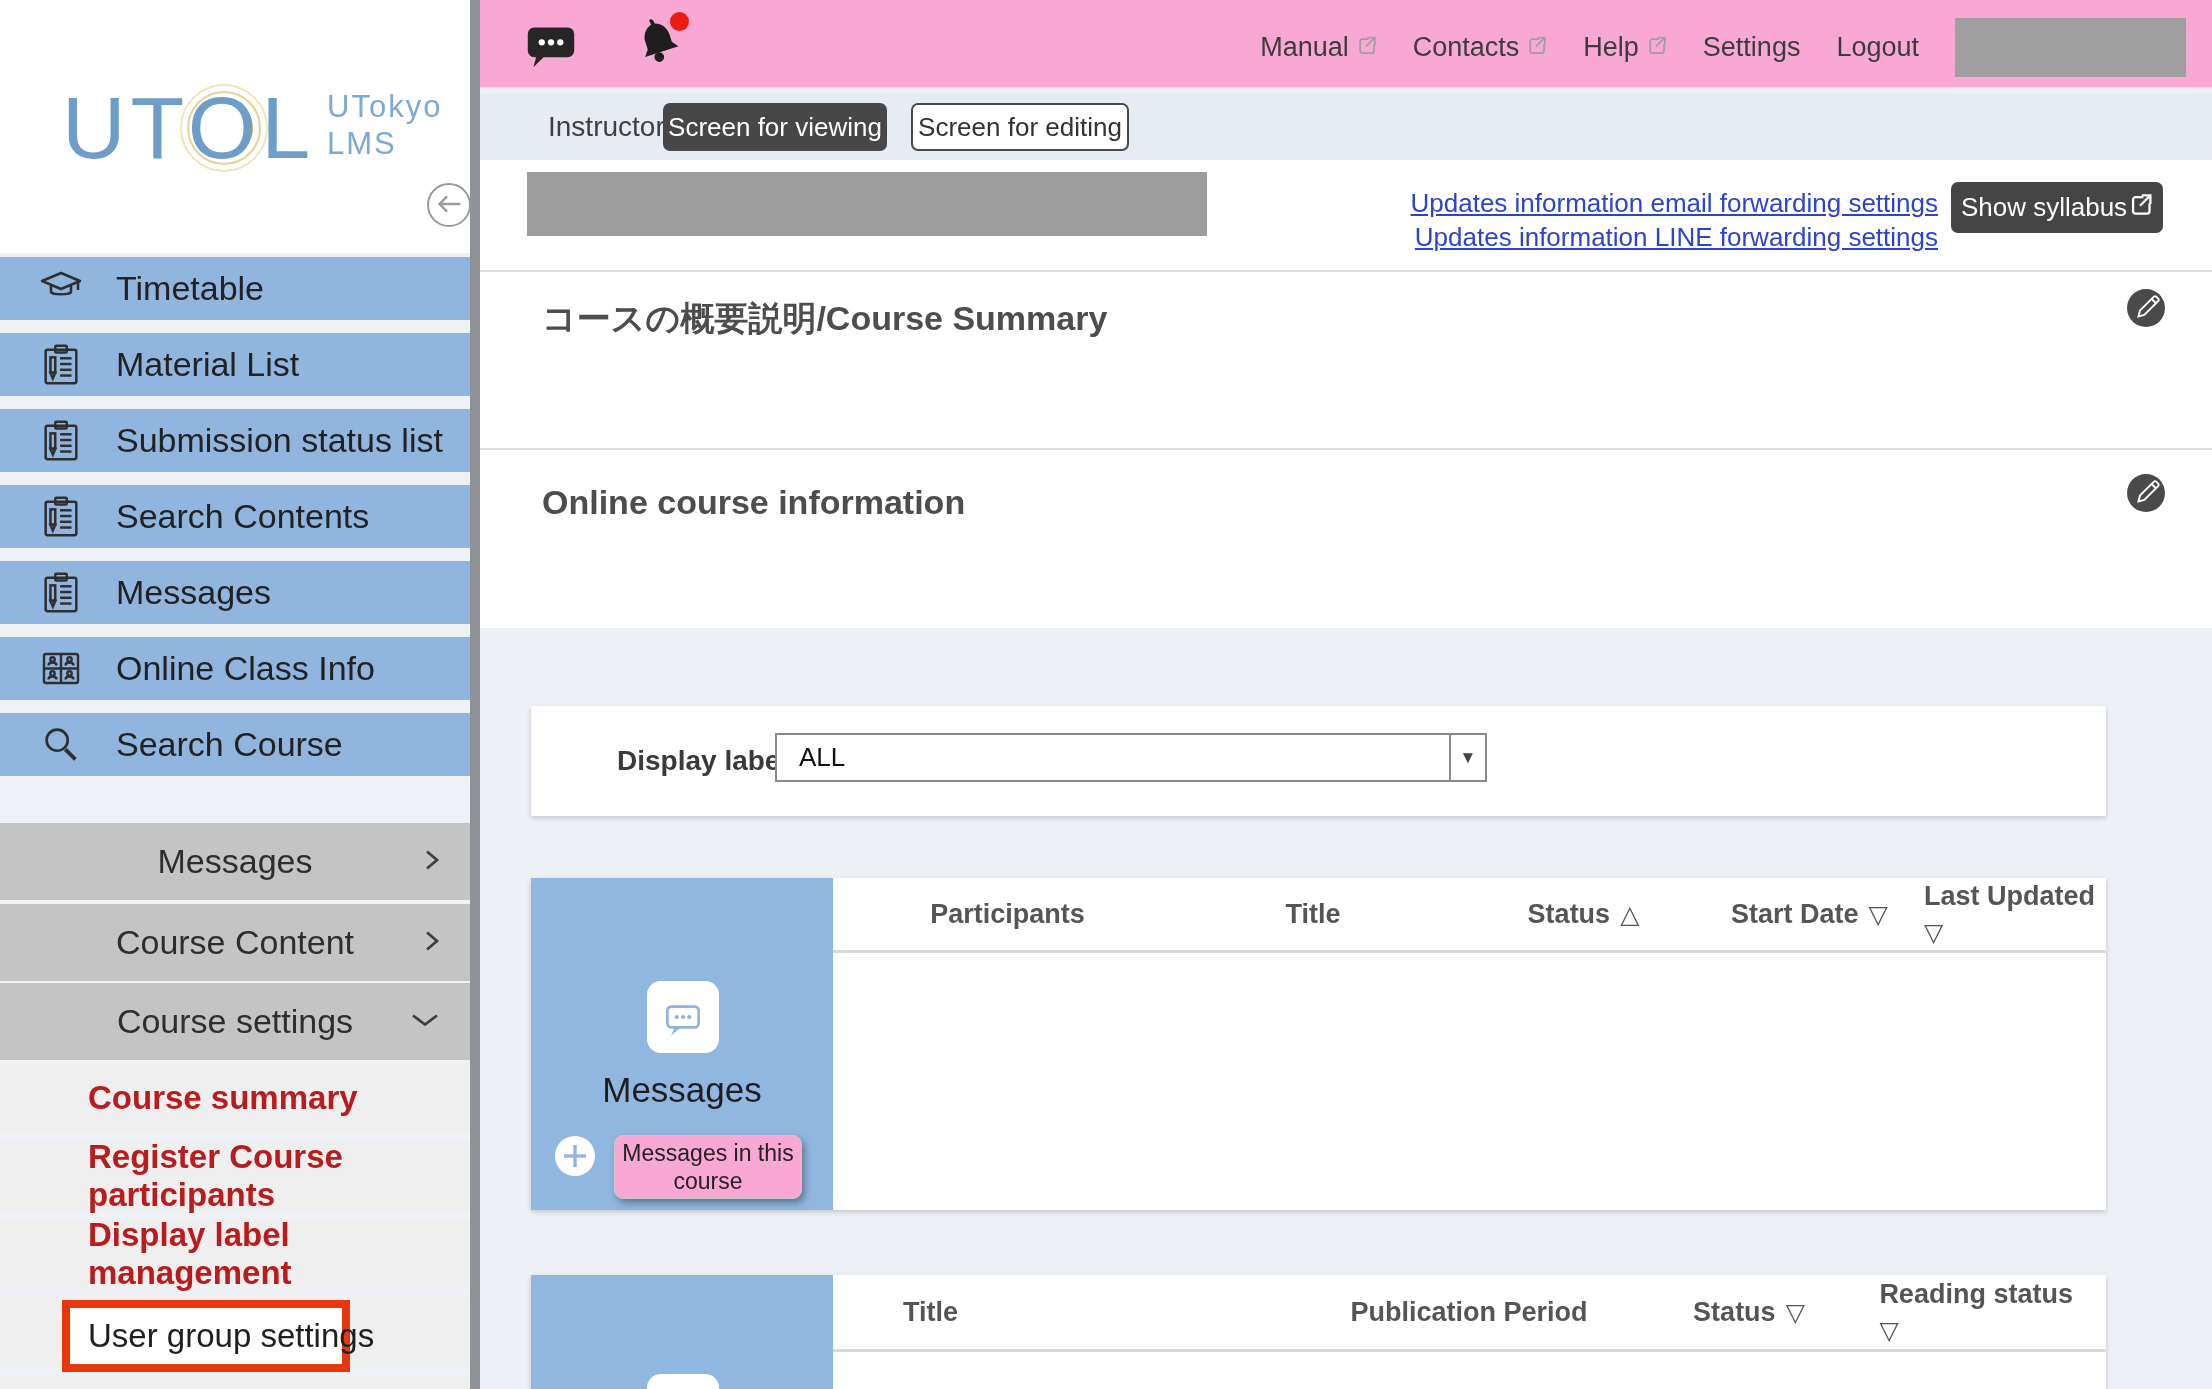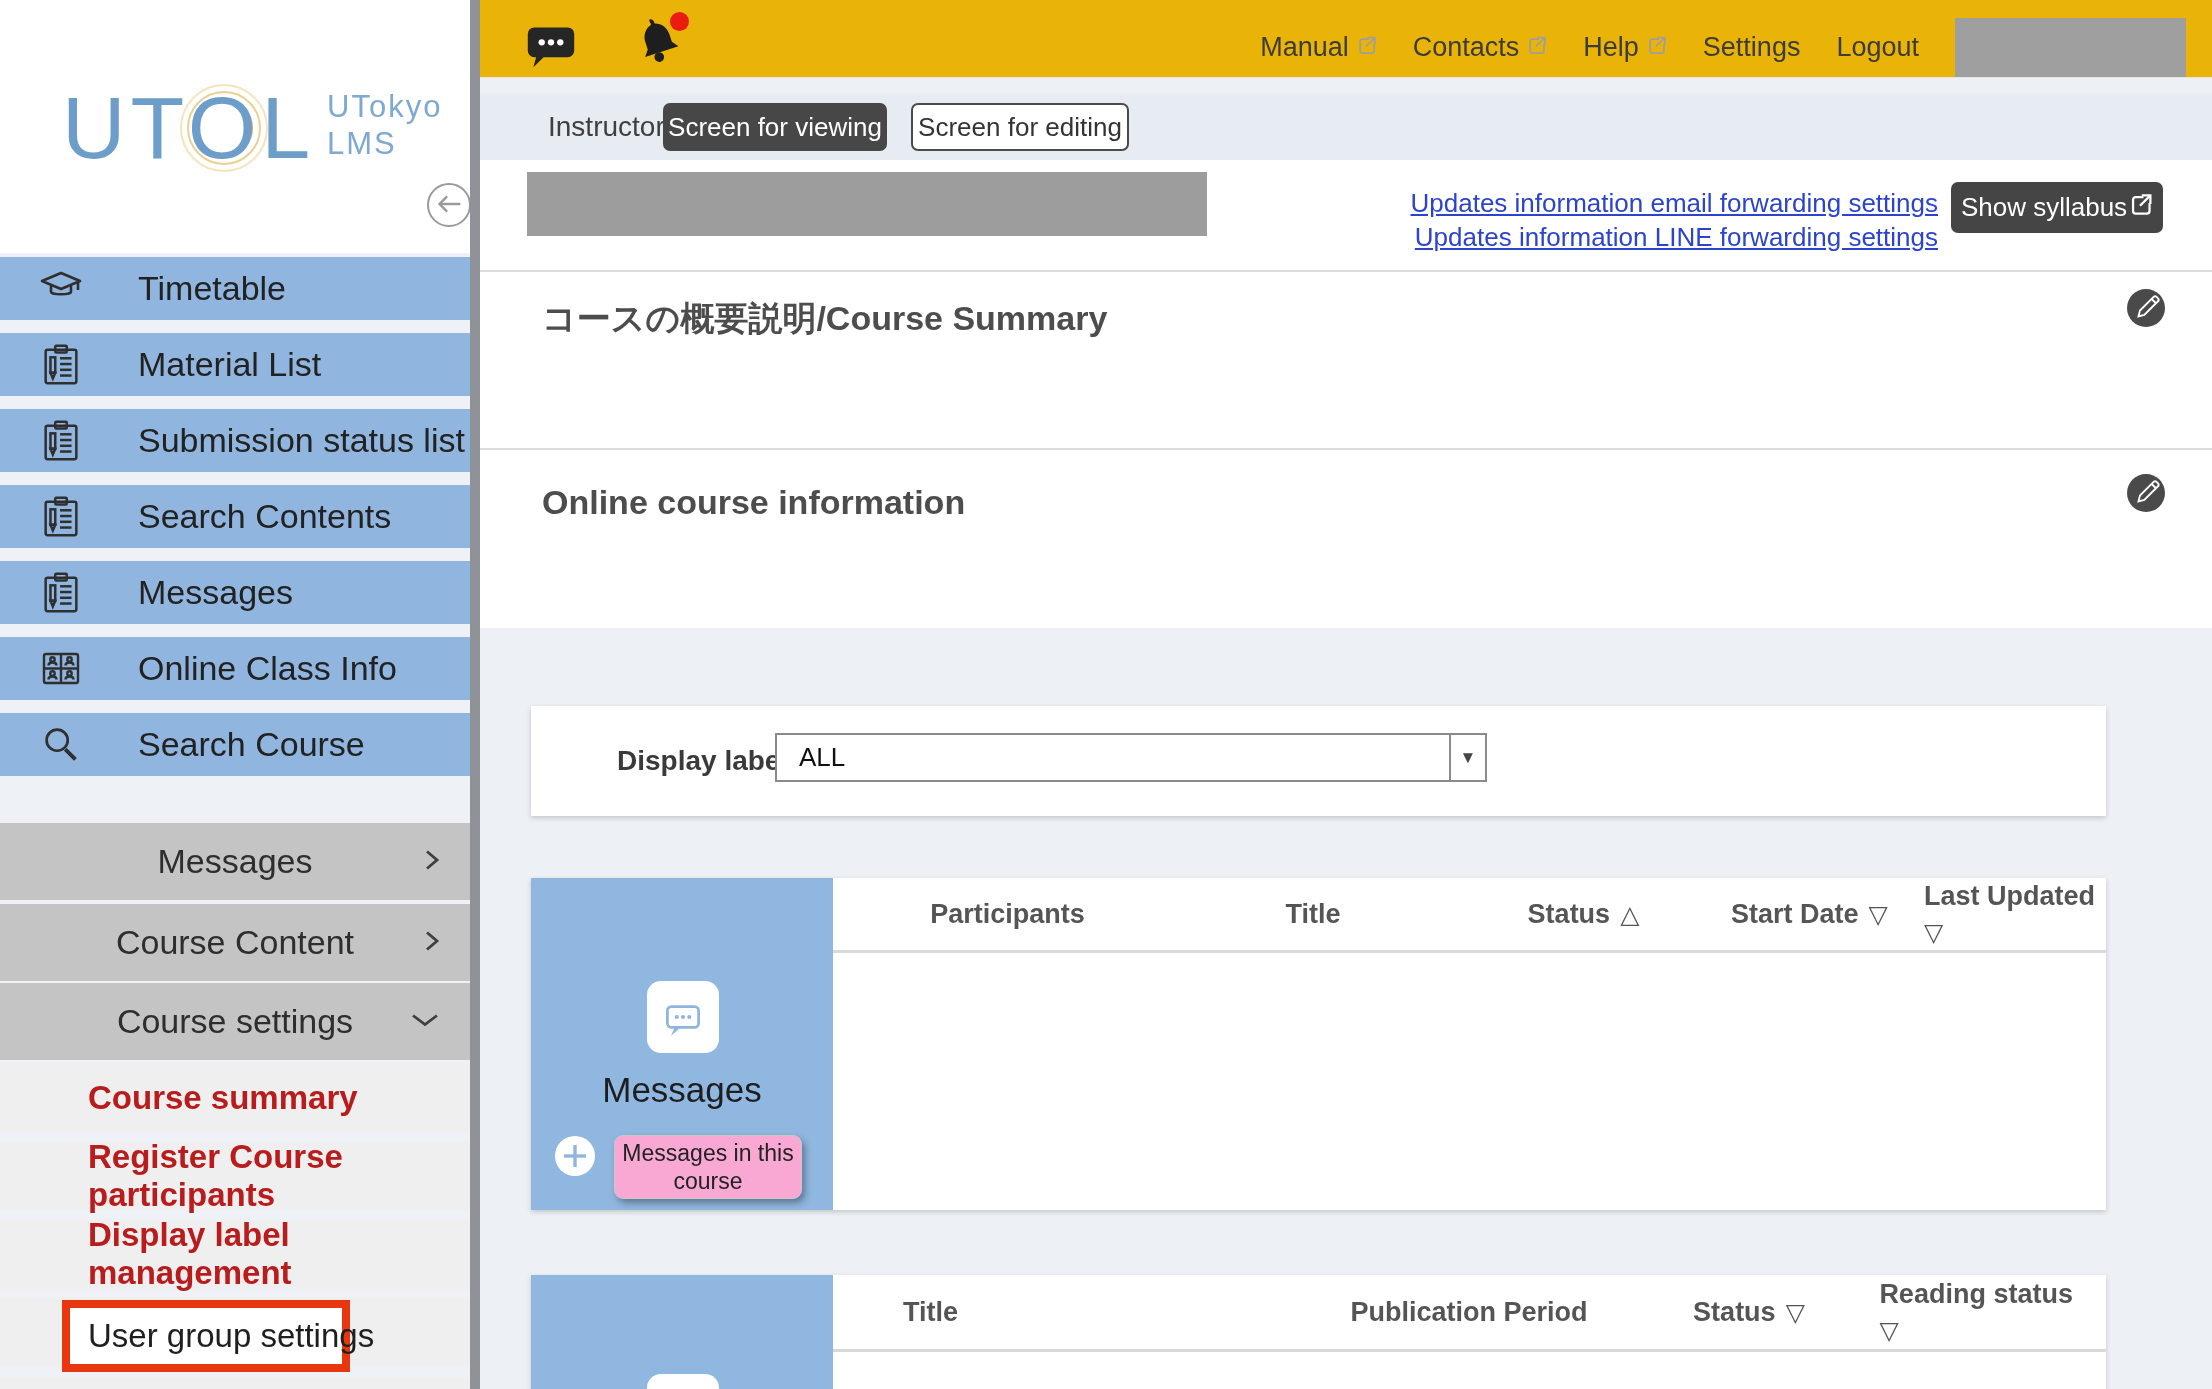--- a/index.html
+++ b/index.html
@@ -16,36 +16,36 @@
   .ring.r1 { width:58px; height:58px; left:-29px; top:-29px; border:2px solid #dfa845; }
   .ring.r2 { width:74px; height:74px; left:-37px; top:-37px; border:2px solid #eccf92; }
   .ring.r3 { width:88px; height:88px; left:-44px; top:-44px; border:2px solid #f4e3bd; }
   .brand-text { position:relative; font-size:88px; font-weight:400; letter-spacing:5px; color:#6d9ec9; line-height:120px; }
   .brand-sub { position:absolute; left:327px; top:88px; color:#7fa9d0; font-size:31px; line-height:37px; letter-spacing:2px; }
   .collapse-btn { position:absolute; left:427px; top:183px; width:44px; height:44px; border:2px solid #9a9a9a;
                   border-radius:50%; background:#fff; display:flex; align-items:center; justify-content:center; }
   .snav { position:absolute; left:0; width:470px; height:63px; background:#90b5de;
           display:flex; align-items:center; }
   .snav .ibox { width:54px; margin-left:34px; display:flex; justify-content:center; }
-  .snav .lbl { margin-left:50px; font-size:34px; color:#222; }
+  .snav .lbl { margin-left:28px; font-size:34px; color:#222; }
   .gmenu { position:absolute; left:0; width:470px; height:77px; background:#c4c4c4;
            display:flex; align-items:center; justify-content:center; }
   .gmenu .lbl { font-size:34px; color:#2e2e2e; }
   .gmenu .chev { position:absolute; right:30px; top:50%; transform:translateY(-50%); }
   .smenu { position:absolute; left:0; width:470px; height:70px; background:#efefef;
            display:flex; align-items:center; }
   .smenu .lbl { margin-left:88px; font-size:33px; color:#b91c1c;font-weight:bold; }
   .hl-ring { position:absolute; left:62px; top:1300px; width:288px; height:72px;
              border:8px solid #e8360e; background:#fff; display:flex; align-items:center; }
   .hl-ring .lbl { margin-left:18px; font-size:33px; color:#1f1f1f; white-space:nowrap; }
   .side-divider { position:absolute; left:470px; top:0; width:10px; height:1389px; background:#8f9398; }
 
   
   .main { position:absolute; left:480px; top:0; width:1732px; height:1389px; background:#edf1f6; overflow:hidden; }
-  .topbar { position:absolute; left:0; top:0; width:1732px; height:78px; background:#eab308; border-bottom:1px solid #e4e4e4; }
+  .topbar { position:absolute; left:0; top:0; width:1732px; height:88px; background:#f9a8d4; border-bottom:1px solid #e4e4e4; }
   .topnav { position:absolute; right:26px; top:0; height:94px; display:flex; align-items:center; gap:36px; }
   .topnav .navitem { display:flex; align-items:center; gap:6px; font-size:27px; color:#3c3c3c; }
   .redacted-user { width:231px; height:59px; background:#9f9f9f; }
   .icon-chat { position:absolute; left:45px; top:20px; }
   .icon-bell { position:absolute; left:148px; top:12px; }
   .bell-dot { position:absolute; left:190px; top:12px; width:19px; height:19px; border-radius:50%; background:#ec1b12; }
 
   .subbar { position:absolute; left:0; top:94px; width:1732px; height:66px; background:#e7ecf2;
             box-shadow:0 4px 6px -2px rgba(0,0,0,.15); }
   .role-label { position:absolute; left:68px; top:0; height:66px; display:flex; align-items:center; font-size:28px; color:#3f3f3f; }

